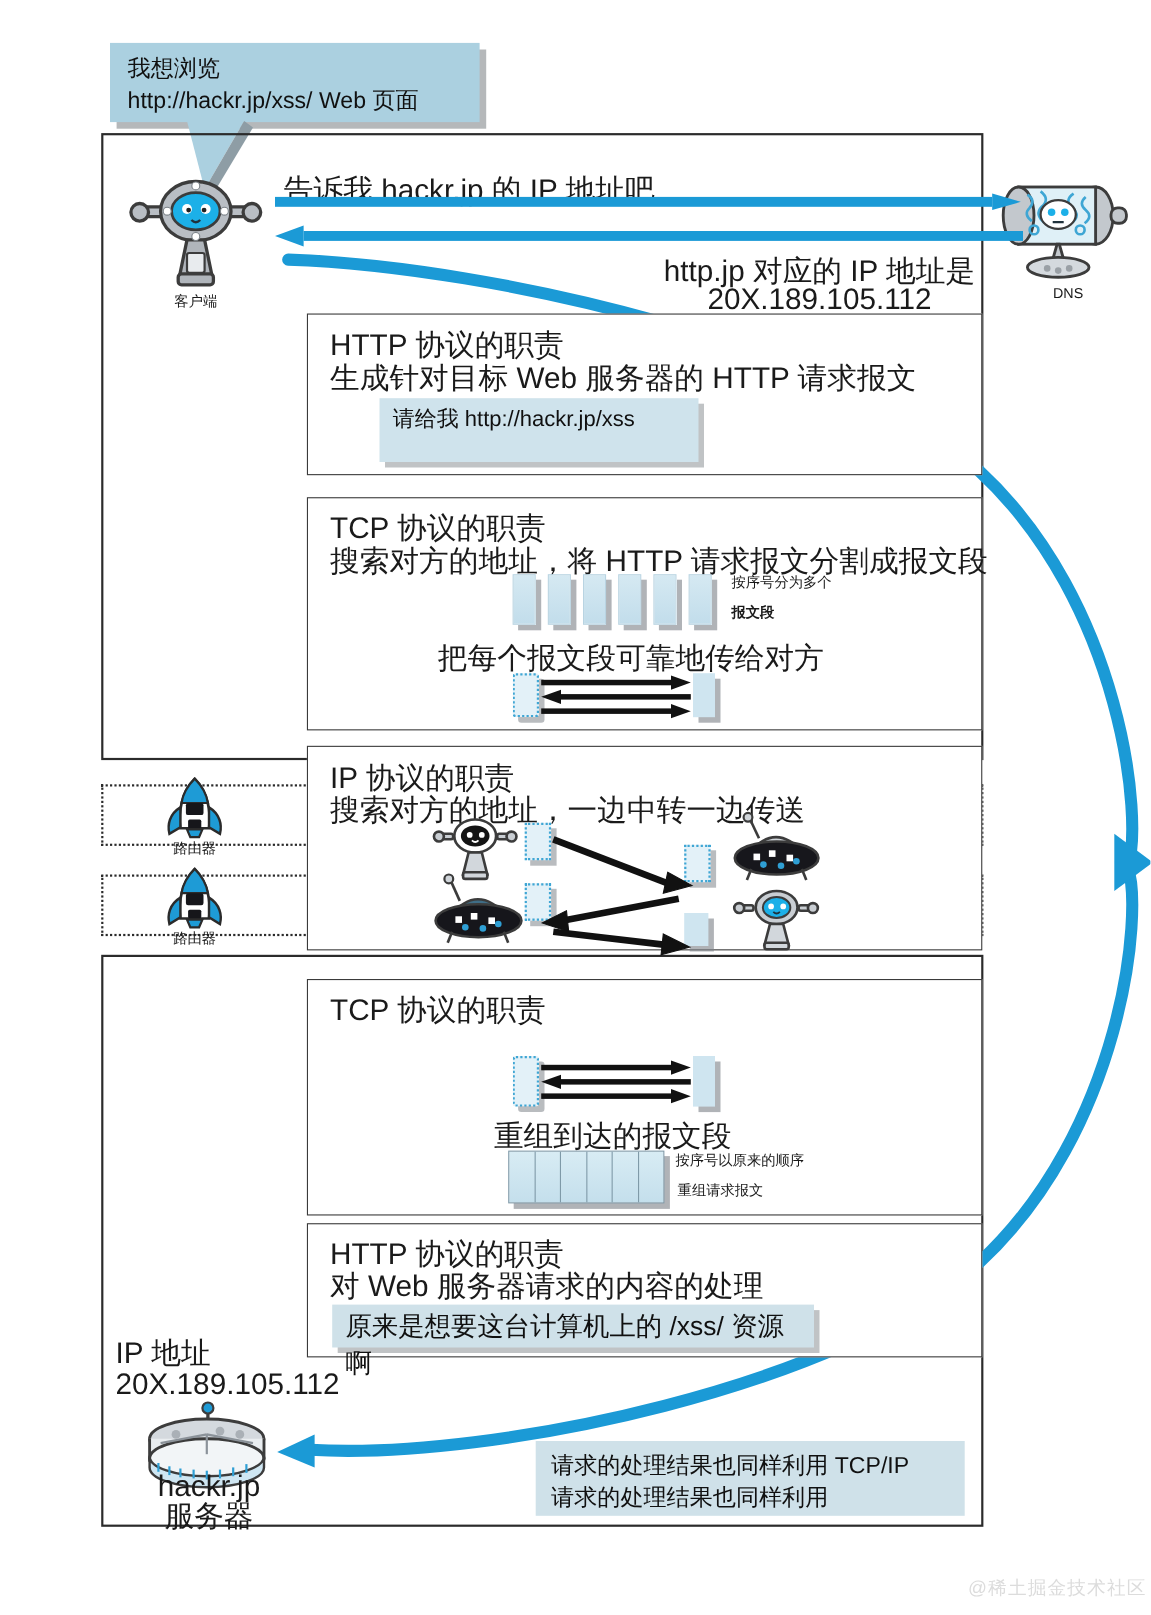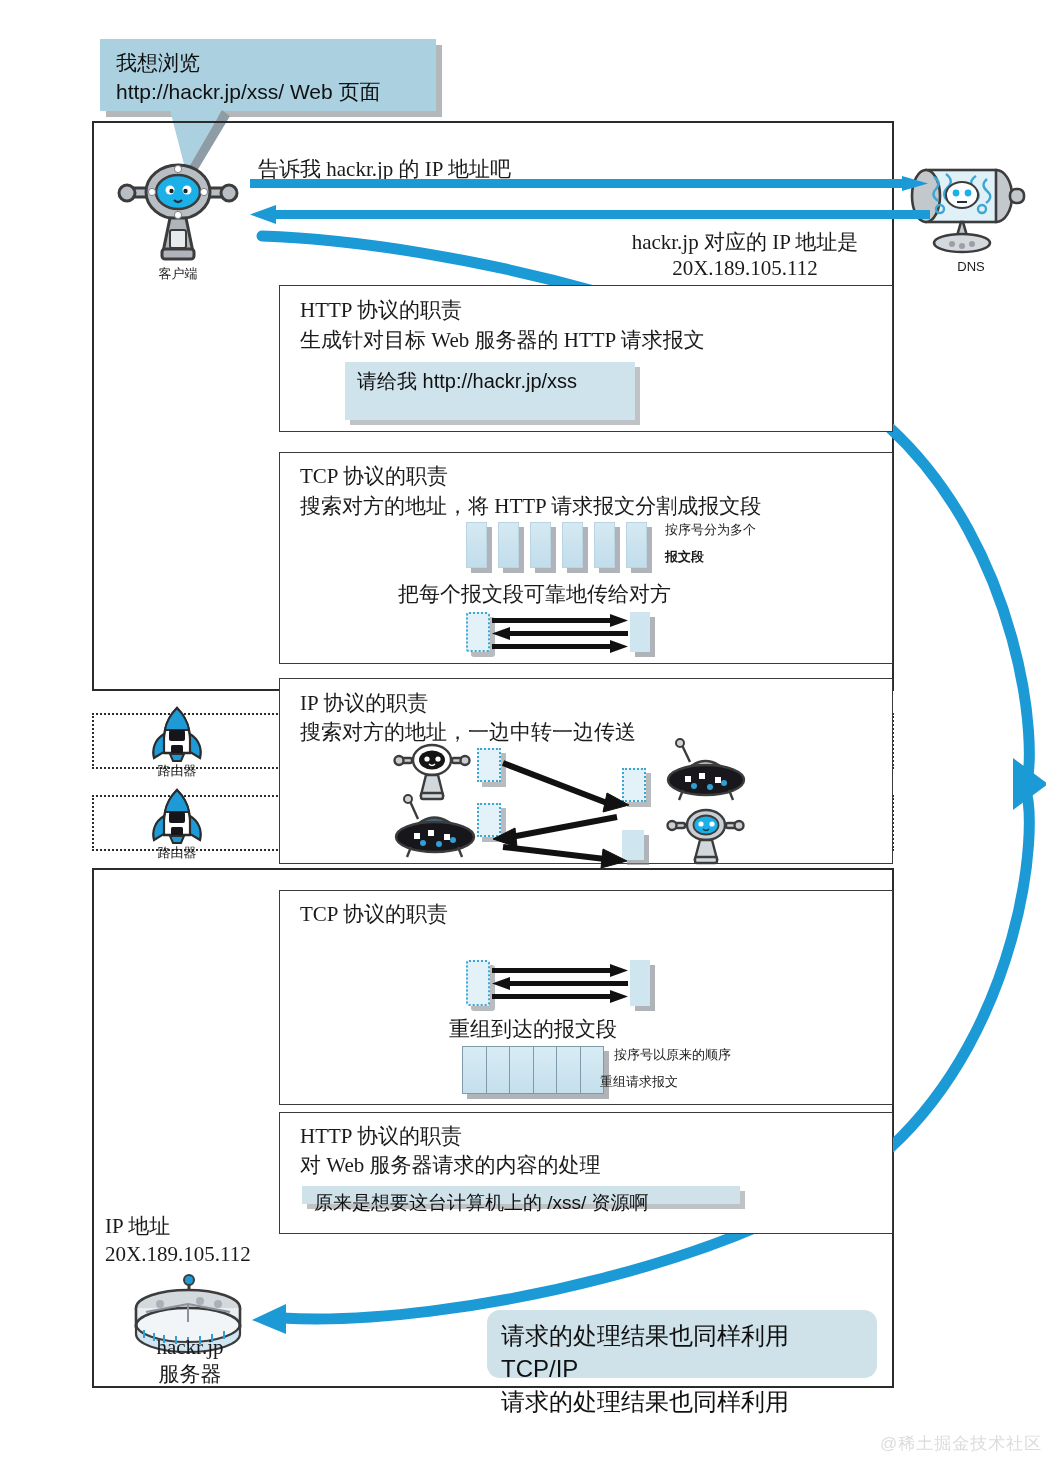--- a/index.html
+++ b/index.html
@@ -35,21 +35,21 @@
     background:#ffffff;
     box-sizing:border-box;
   }
   
   .txt{
     position:absolute;
     white-space:pre;
     line-height:1.35;
     color:#1a1a1a;
   }
-  .t22{font-size:21px;font-family:Liberation Serif, serif;}
+  .t22{font-size:27px;}
   .t21{font-size:13px;}
   .center{text-align:center;}
   
   .bubble{
     position:absolute;
     background:#abd0e0;
     box-shadow:6px 6px 0 rgba(120,125,130,.55);
     padding:10px 14px 12px 16px;
     box-sizing:border-box;
     line-height:1.38;
@@ -179,21 +179,21 @@
     <path d="M45 37 h10" stroke="#20323c" stroke-width="2" fill="none"></path>
     <g fill="#9aa0a6">
         <circle cx="40" cy="79" r="3"></circle>
         <circle cx="50" cy="81" r="3"></circle>
         <circle cx="60" cy="79" r="3"></circle>
       </g>
   </svg>
   <div class="txt t21 center" style="left:912px;top:258px;width:118px;">DNS</div>
 
   <div class="txt t22" style="left:258px;top:155px;">告诉我 hackr.jp 的 IP 地址吧</div>
-  <div class="txt t22 center" style="left:585px;top:228px;width:320px;">hackr.jp 对应的 IP 地址是</div>
+  <div class="txt t22 center" style="left:585px;top:228px;width:320px;">http.jp 对应的 IP 地址是</div>
   <div class="txt t22 center" style="left:585px;top:254px;width:320px;">20X.189.105.112</div>
 
   <svg class="abs" style="left:250px;top:176px;width:680px;height:16px;">
     <rect x="0" y="3" width="652" height="9" fill="#1b9ad6"></rect>
     <polygon points="652,0 678,7.5 652,15" fill="#1b9ad6"></polygon>
   </svg>
   <svg class="abs" style="left:250px;top:205px;width:680px;height:20px;">
     <rect x="26" y="5" width="654" height="9" fill="#1b9ad6"></rect>
     <polygon points="26,0 0,9.5 26,19" fill="#1b9ad6"></polygon>
   </svg>
@@ -376,26 +376,26 @@
 
   <div class="segrow" style="left:462px;top:1046px;width:142px;height:48px;">
     <i></i>
     <i></i>
     <i></i>
     <i></i>
     <i></i>
     <i></i>
   </div>
   <div class="txt t21" style="left:614px;top:1046px;">按序号以原来的顺序</div>
-  <div class="txt t21" style="left:600px;top:1073px;">重组请求报文</div>
+  <div class="txt t21" style="left:616px;top:1073px;">重组请求报文</div>
 
   <div class="panel" style="left:279px;top:1112px;width:614px;height:122px;"></div>
   <div class="txt t22" style="left:300px;top:1122px;">HTTP 协议的职责</div>
   <div class="txt t22" style="left:300px;top:1151px;">对 Web 服务器请求的内容的处理</div>
-  <div class="bubble pale" style="left:302px;top:1186px;width:438px;height:18px;font-size:19px;padding:4px 10px 6px 12px;">
+  <div class="bubble pale" style="left:302px;top:1186px;width:438px;height:39px;font-size:24px;padding:4px 10px 6px 12px;">
     <div>原来是想要这台计算机上的 /xss/ 资源啊</div>
   </div>
 
   <div class="txt t22" style="left:105px;top:1212px;">IP 地址</div>
   <div class="txt t22" style="left:105px;top:1240px;">20X.189.105.112</div>
 
   <svg class="abs" style="left:130px;top:1272px;width:120px;height:84px;">
     <line x1="59" y1="10" x2="59" y2="30" stroke="#3c3c3c" stroke-width="3"></line>
     <circle cx="59" cy="8" r="5" fill="#1e9bd6" stroke="#3c3c3c" stroke-width="2"></circle>
     <ellipse cx="58" cy="36" rx="52" ry="18" fill="#d4d9de" stroke="#3c3c3c" stroke-width="2.6"></ellipse>
@@ -419,20 +419,20 @@
     </g>
     <g fill="#aab0b6">
         <circle cx="30" cy="32" r="4"></circle>
         <circle cx="88" cy="32" r="4"></circle>
         <circle cx="70" cy="29" r="4"></circle>
       </g>
   </svg>
   <div class="txt t22 center" style="left:120px;top:1333px;width:140px;">hackr.jp</div>
   <div class="txt t22 center" style="left:120px;top:1360px;width:140px;">服务器</div>
 
-  <div class="bubble pale" style="left:487px;top:1310px;width:390px;height:68px;font-size:24px;padding:9px 12px 10px 14px;box-shadow:none;border-radius:13px;">
+  <div class="bubble pale" style="left:487px;top:1310px;width:390px;height:68px;font-size:21px;padding:9px 12px 10px 14px;box-shadow:none;">
     <div>请求的处理结果也同样利用 TCP/IP</div>
     <div>请求的处理结果也同样利用</div>
   </div>
 
   <div class="watermark" style="left:880px;top:1432px;">@稀土掘金技术社区</div>
 
 </div>
 
 </body></html>

